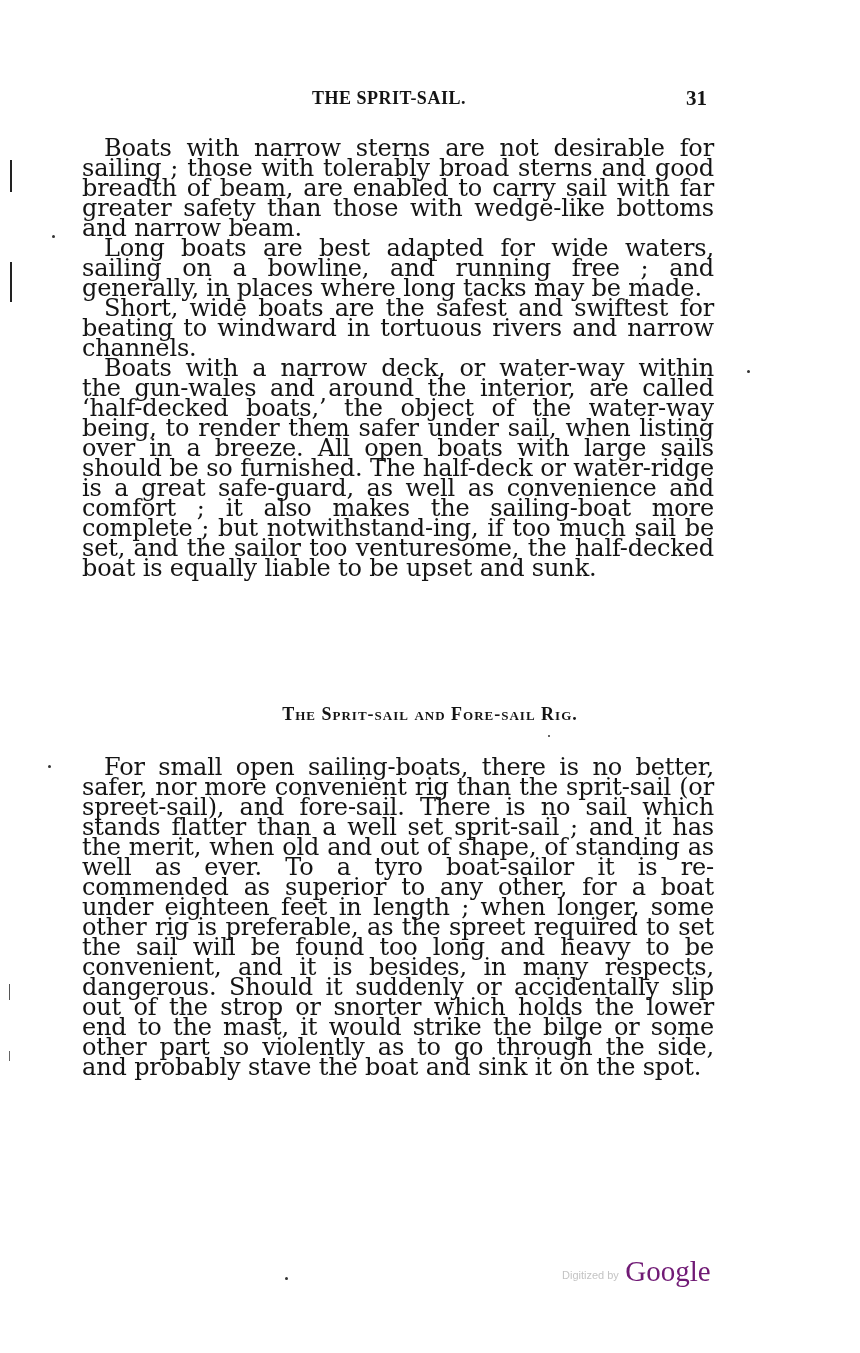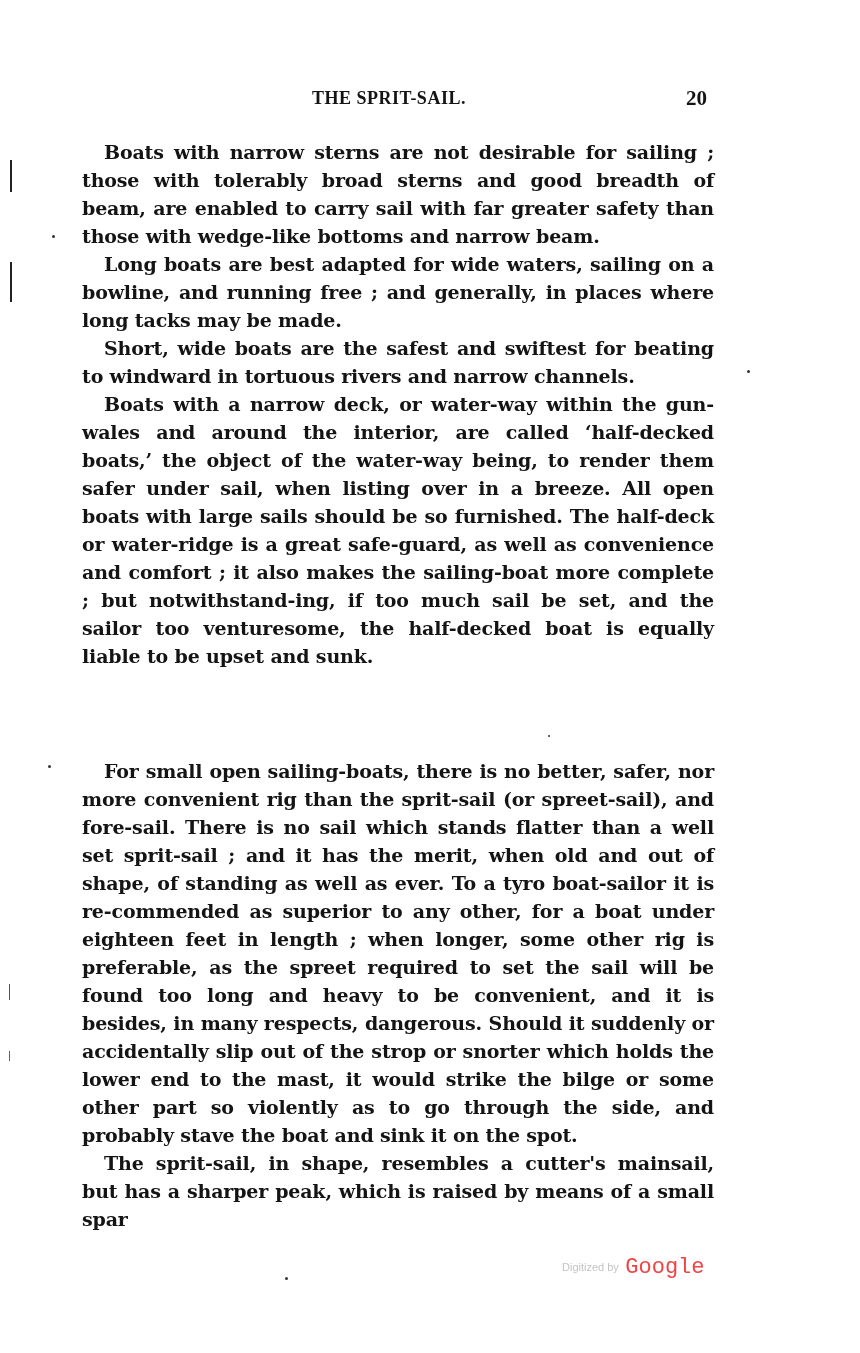--- a/index.html
+++ b/index.html
@@ -35,25 +35,24 @@
       left: 686px;
       font-family: "Liberation Serif", serif;
       font-weight: bold;
       font-size: 21px;
     }
     .text-block {
       position: absolute;
       left: 82px;
       width: 632px;
       font-family: "DejaVu Serif", serif;
-      font-size: 19px;
-      line-height: 28px;
+      font-size: 24px;
+      line-height: 20px;
       text-align: justify;
       letter-spacing: -0.15px;
-      font-weight: bold;
     }
     .para {
       margin: 0;
       text-indent: 22px;
     }
     .block-1 { top: 138px; }
     .block-2 { top: 757px; }
     .section-title {
       position: absolute;
       top: 704px;
@@ -73,55 +72,55 @@
       color: #c4c4c4;
       font-family: "Liberation Sans", sans-serif;
       white-space: nowrap;
     }
     .watermark .small {
       font-size: 11px;
       vertical-align: 2px;
       margin-top: 40px;
     }
     .watermark .brand {
-      font-family: Liberation Mono, monospace;
-      font-size: 22px;
-      color: #ef4444;
+      font-family: Liberation Serif, serif;
+      font-size: 29px;
+      color: #701a75;
       margin-left: 2px;
     }
     .margin-mark {
       position: absolute;
       background: #222;
     }
     .speck {
       position: absolute;
       width: 3px; height: 3px;
       border-radius: 50%;
       background: #333;
     }
   </style>
 </head>
 <body>
 
 <div class="page">
 
   <div class="running-head">THE SPRIT-SAIL.</div>
-  <div class="page-number">20</div>
+  <div class="page-number">31</div>
 
   <div class="text-block block-1">
     <p class="para">Boats with narrow sterns are not desirable for sailing ; those with tolerably broad sterns and good breadth of beam, are enabled to carry sail with far greater safety than those with wedge-like bottoms and narrow beam.</p>
     <p class="para">Long boats are best adapted for wide waters, sailing on a bowline, and running free ; and generally, in places where long tacks may be made.</p>
     <p class="para">Short, wide boats are the safest and swiftest for beating to windward in tortuous rivers and narrow channels.</p>
     <p class="para">Boats with a narrow deck, or water-way within the gun-wales and around the interior, are called ‘half-decked boats,’ the object of the water-way being, to render them safer under sail, when listing over in a breeze.  All open boats with large sails should be so furnished.  The half-deck or water-ridge is a great safe-guard, as well as convenience and comfort ; it also makes the sailing-boat more complete ; but notwithstand-ing, if too much sail be set, and the sailor too venturesome, the half-decked boat is equally liable to be upset and sunk.</p>
   </div>
 
+  <div class="section-title">The Sprit-sail and Fore-sail Rig.</div>
 
   <div class="text-block block-2">
     <p class="para">For small open sailing-boats, there is no better, safer, nor more convenient rig than the sprit-sail (or spreet-sail), and fore-sail.  There is no sail which stands flatter than a well set sprit-sail ; and it has the merit, when old and out of shape, of standing as well as ever.  To a tyro boat-sailor it is re-commended as superior to any other, for a boat under eighteen feet in length ; when longer, some other rig is preferable, as the spreet required to set the sail will be found too long and heavy to be convenient, and it is besides, in many respects, dangerous.  Should it suddenly or accidentally slip out of the strop or snorter which holds the lower end to the mast, it would strike the bilge or some other part so violently as to go through the side, and probably stave the boat and sink it on the spot.</p>
-    <p class="para">The sprit-sail, in shape, resembles a cutter's mainsail, but has a sharper peak, which is raised by means of a small spar</p>
   </div>
 
   <div class="margin-mark" style="left:10px; top:160px; width:2px; height:32px;"></div>
   <div class="margin-mark" style="left:10px; top:262px; width:2px; height:40px;"></div>
   <div class="margin-mark" style="left:9px; top:984px; width:1px; height:16px; background:#555;"></div>
   <div class="margin-mark" style="left:9px; top:1051px; width:1px; height:10px; background:#666;"></div>
   <div class="speck" style="left:52px; top:235px;"></div>
   <div class="speck" style="left:747px; top:370px;"></div>
   <div class="speck" style="left:48px; top:765px;"></div>
   <div class="speck" style="left:285px; top:1277px;"></div>

